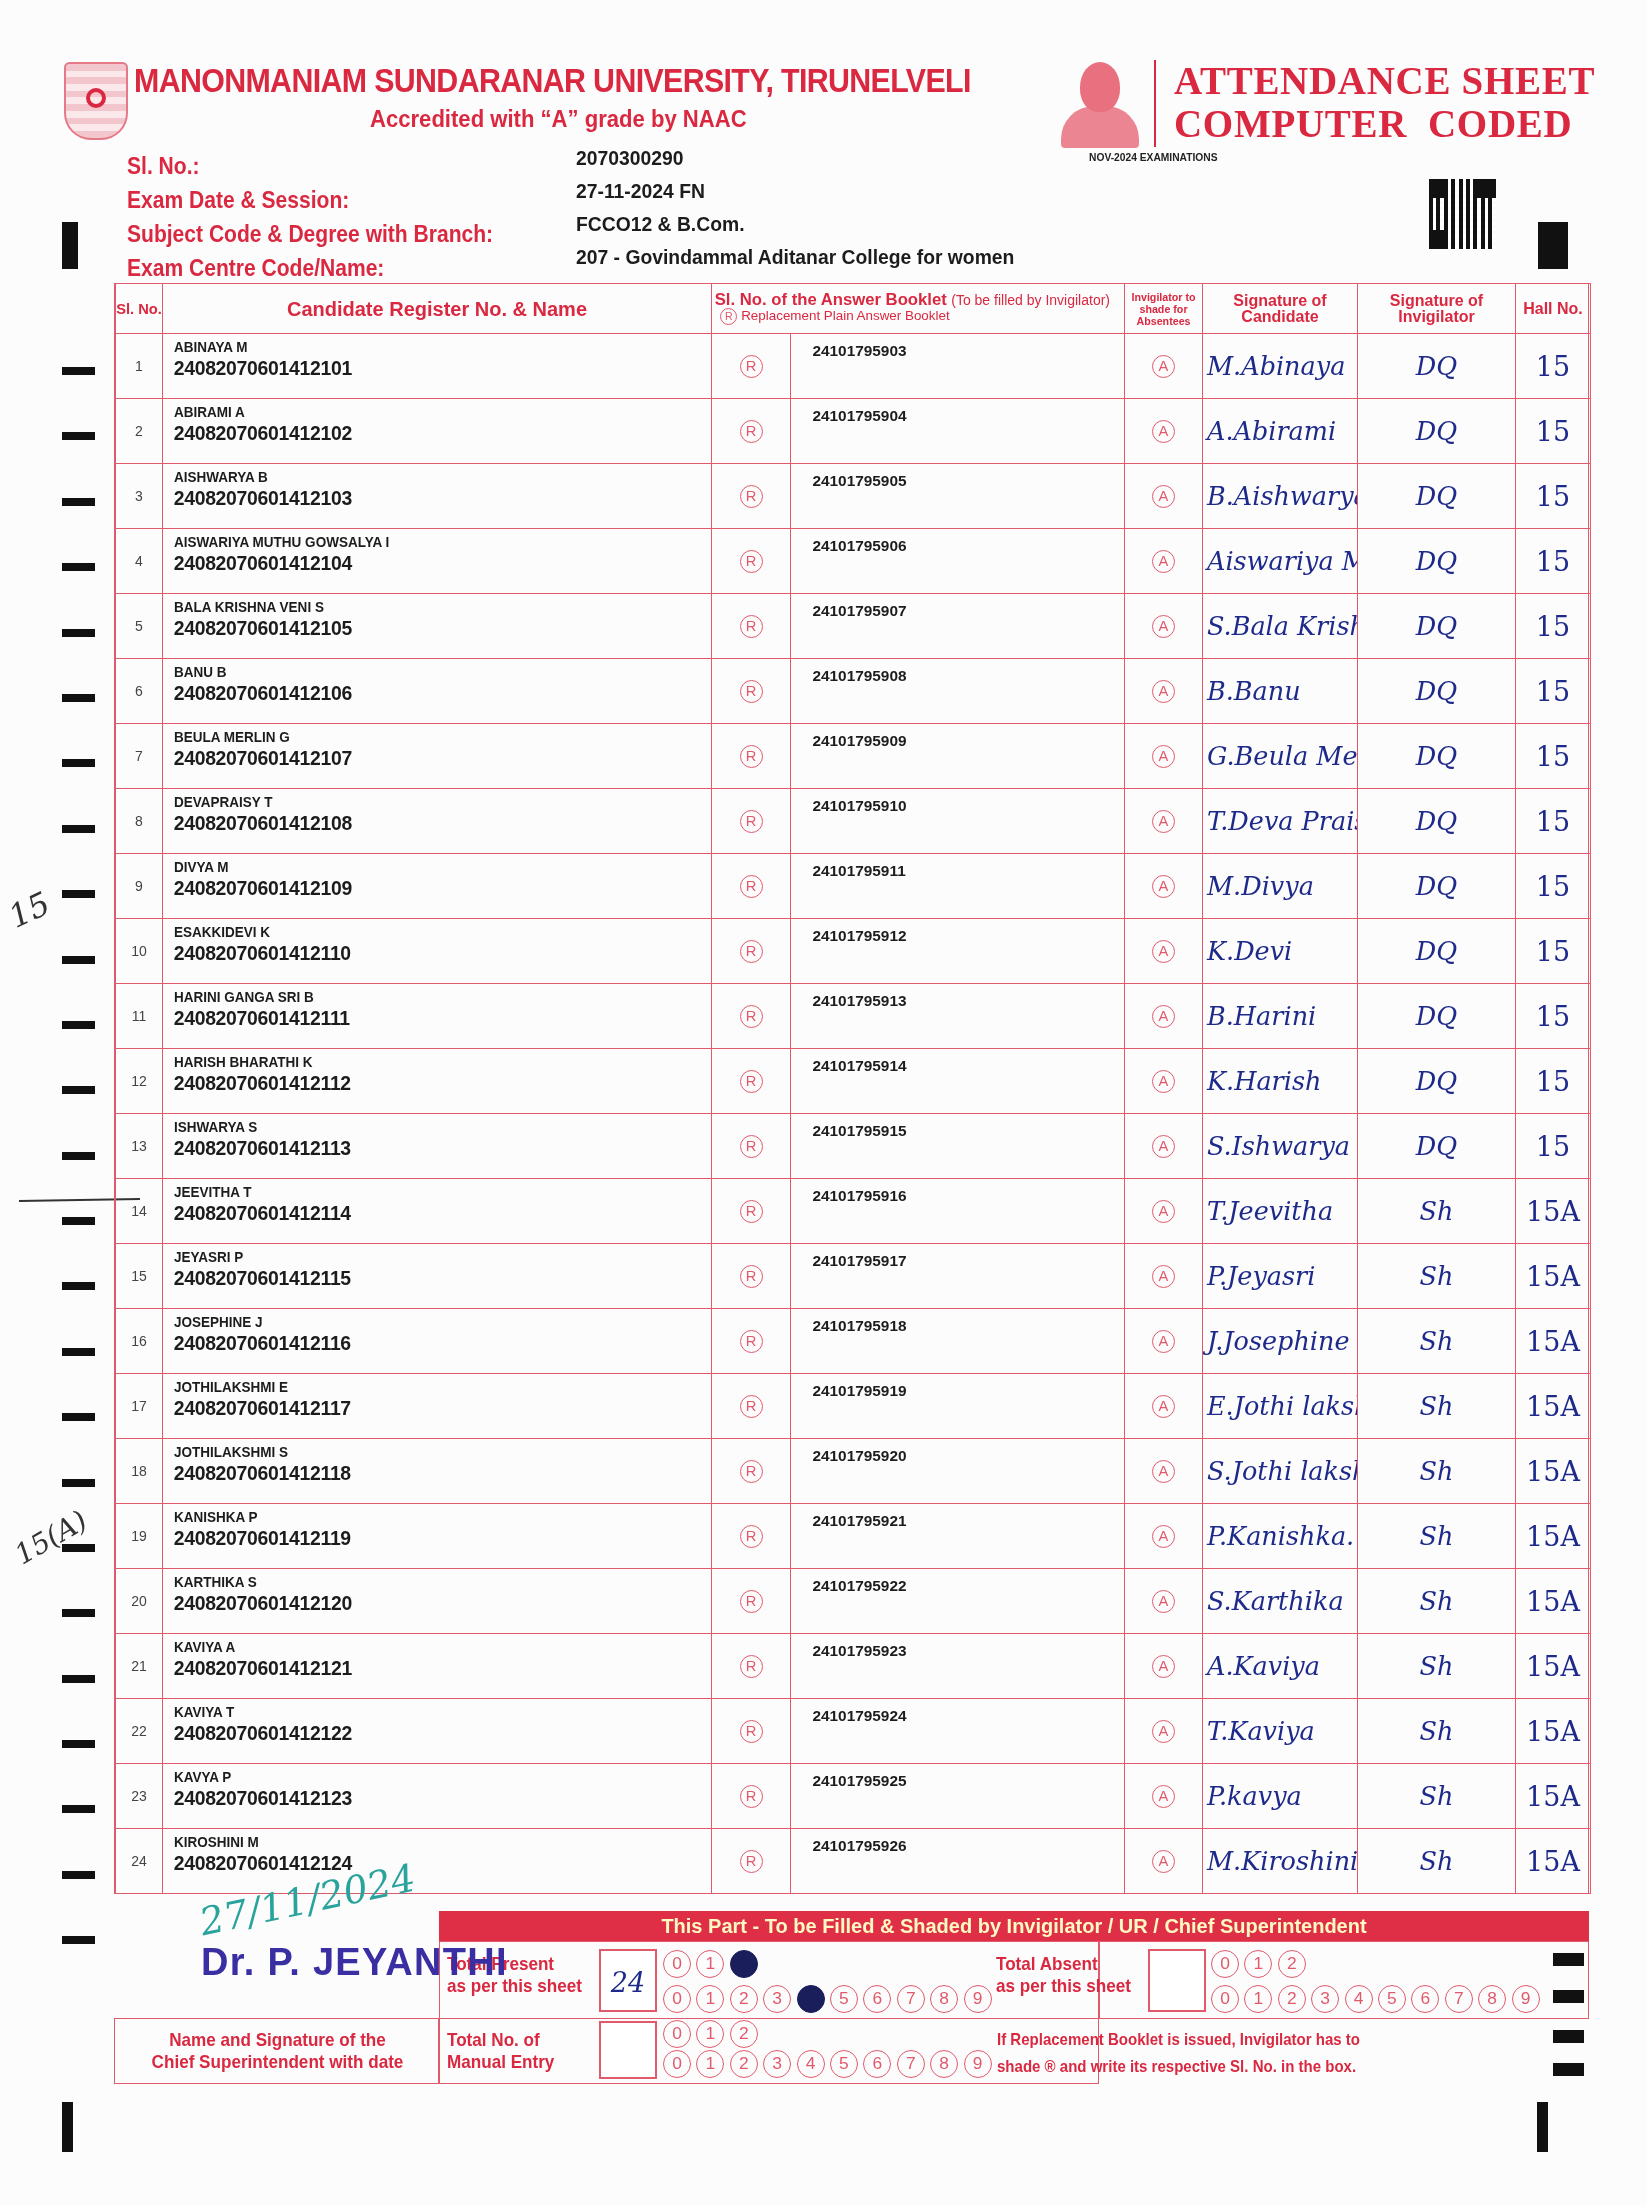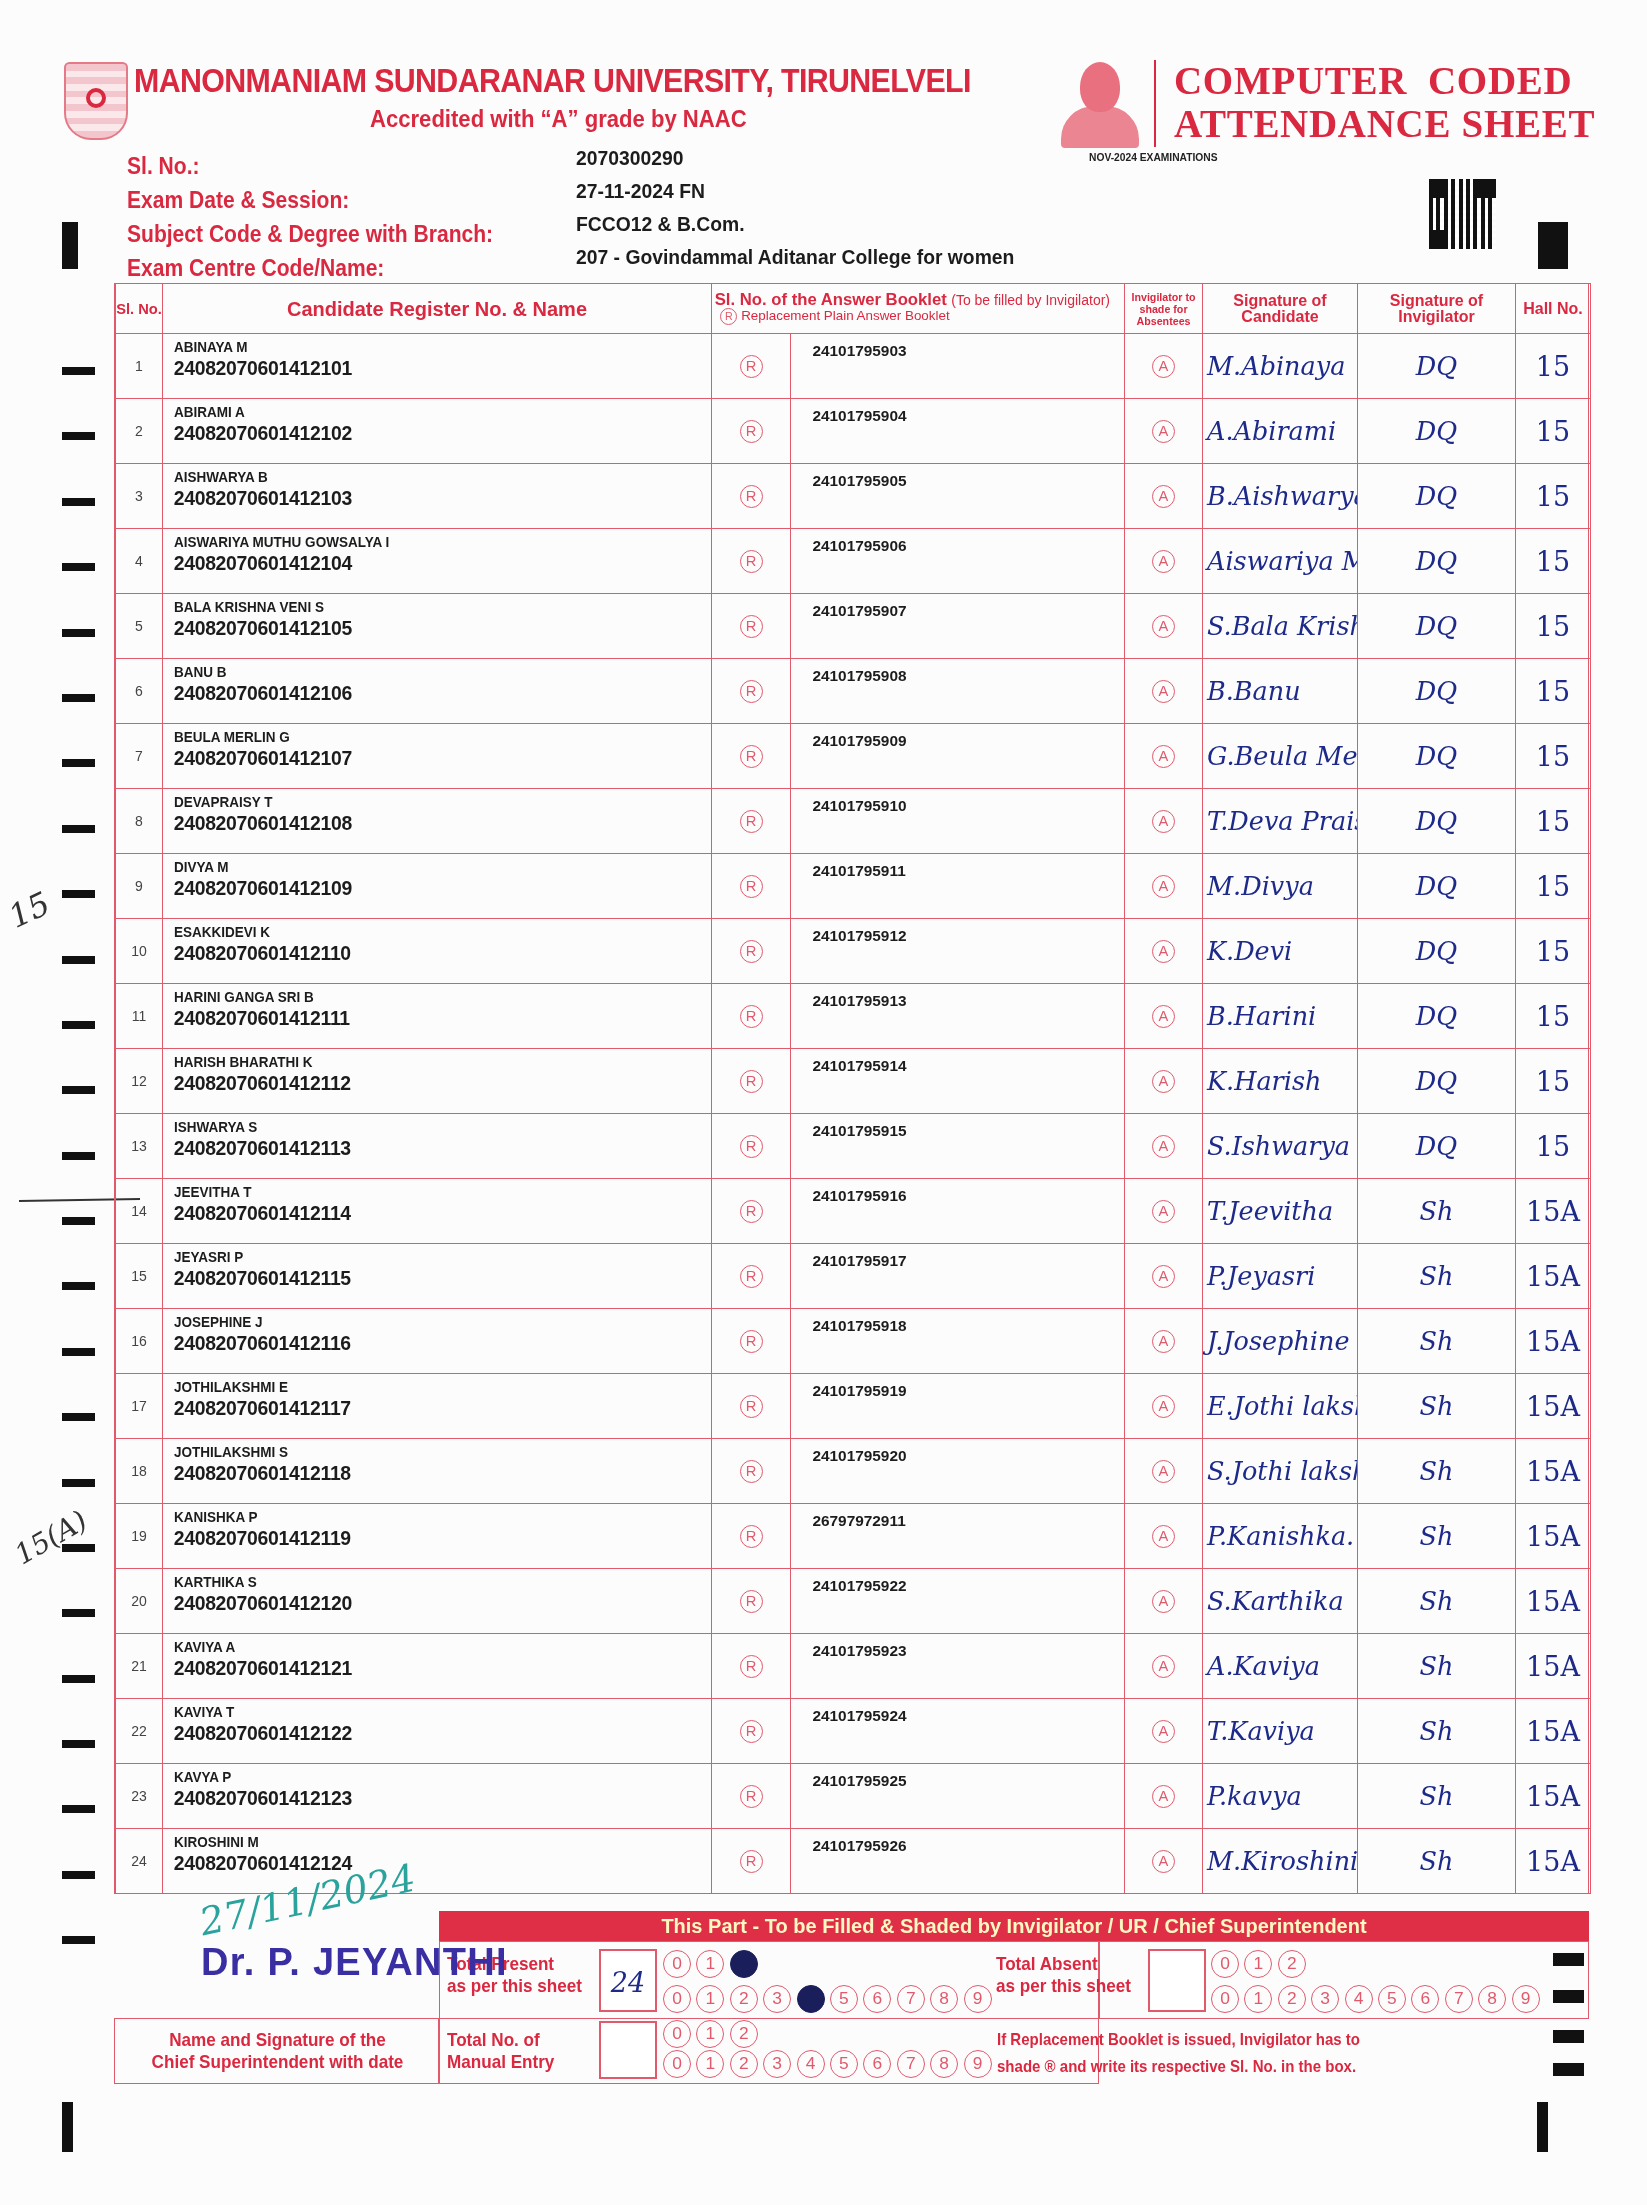--- a/index.html
+++ b/index.html
@@ -72,22 +72,22 @@
     <div class="gear"></div>
   </div>
 <div class="uni-title">MANONMANIAM SUNDARANAR UNIVERSITY, TIRUNELVELI</div>
 <div class="naac">Accredited with “A” grade by NAAC</div>
 <div class="portrait">
     <div class="body"></div>
     <div class="head"></div>
   </div>
 <div class="vline"></div>
 <div class="cc-title">
+  <div>ATTENDANCE SHEET</div>
   <div style="white-space:pre">COMPUTER  CODED</div>
-  <div>ATTENDANCE SHEET</div>
 </div>
 <div class="nov">NOV-2024 EXAMINATIONS</div>
 <div class="qr"></div>
 
 <div class="meta-labels">
   <div>Sl. No.:</div>
   <div>Exam Date &amp; Session:</div>
   <div>Subject Code &amp; Degree with Branch:</div>
   <div>Exam Centre Code/Name:</div>
 </div>
@@ -400,21 +400,21 @@
           <td class="isig ink">Sh</td>
           <td class="hall">15A</td>
         </tr>
         <tr>
           <td class="sl">19</td>
           <td class="cand">
             <div class="nm">KANISHKA P</div>
             <div class="rg">24082070601412119</div>
           </td>
           <td class="rcol"><span class="bubble">R</span></td>
-          <td class="booklet">26797972911</td>
+          <td class="booklet">24101795921</td>
           <td class="acol"><span class="bubble">A</span></td>
           <td class="sig ink">P.Kanishka.</td>
           <td class="isig ink">Sh</td>
           <td class="hall">15A</td>
         </tr>
         <tr>
           <td class="sl">20</td>
           <td class="cand">
             <div class="nm">KARTHIKA S</div>
             <div class="rg">24082070601412120</div>

